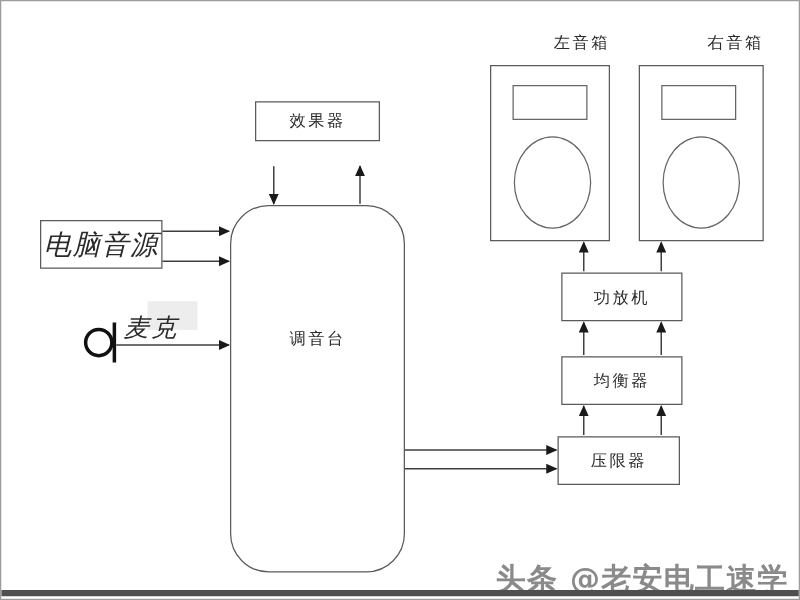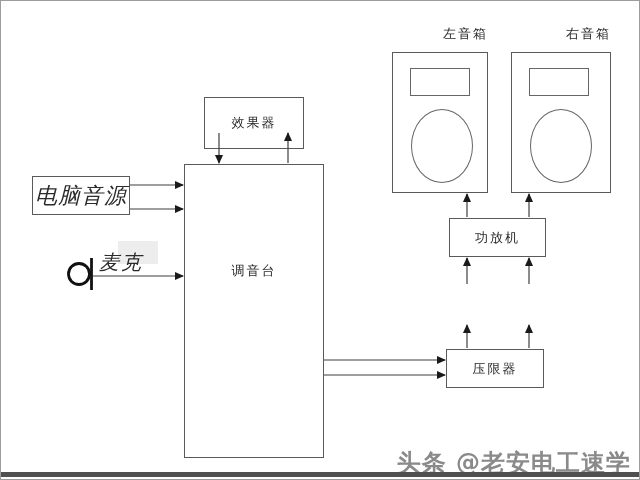--- a/index.html
+++ b/index.html
@@ -50,29 +50,29 @@
   #bottom-bar {
     position:absolute; left:0; top:471px; width:640px; height:5px;
     background:#4f4f4f; z-index:5;
   }
 </style>
 </head>
 <body>
 
 <div id="screen">
 
-  <div class="node" id="effects-box" style="left:203px; top:96px; width:100px; height:52px;">
+  <div class="node" id="effects-box" style="left:203px; top:80px; width:100px; height:32px;">
     <span class="node-label">效果器</span>
   </div>
 
   <div class="node" id="source-box" style="left:31px; top:175px; width:98px; height:39px;text-align:right;">
     <span class="node-label">电脑音源</span>
   </div>
 
-  <div class="node" id="mixer" style="left:183px; top:163px; width:140px; height:294px;">
+  <div class="node" id="mixer" style="left:183px; top:163px; width:140px; height:294px;border-radius:31px;">
     <span class="node-label">调音台</span>
   </div>
 
   <div id="mic-highlight"></div>
   <div id="mic-label">麦克</div>
 
   <div class="speaker-label" style="left:391px; width:96px;">左音箱</div>
   <div class="speaker-label" style="left:510px; width:100px;">右音箱</div>
 
   <div class="node speaker" style="left:391px; top:51px; width:96px; height:141px;">
@@ -81,20 +81,23 @@
   </div>
   <div class="node speaker" style="left:510px; top:51px; width:100px; height:141px;">
     <div class="tweeter"></div>
     <div class="woofer"></div>
   </div>
 
   <div class="node" style="left:448px; top:217px; width:97px; height:39px;justify-content:center;">
     <span class="node-label">功放机</span>
   </div>
 
+  <div class="node" style="left:448px; top:284px; width:97px; height:39px;">
+    <span class="node-label">均衡器</span>
+  </div>
 
   <div class="node" style="left:445px; top:348px; width:98px; height:39px;">
     <span class="node-label">压限器</span>
   </div>
 
   <svg id="wires" width="640" height="480" viewBox="0 0 640 480">
     <defs>
       <marker id="ah" markerWidth="9" markerHeight="8" refX="8" refY="4" orient="auto" markerUnits="userSpaceOnUse">
         <path d="M0,0 L9,4 L0,8 Z" fill="#1a1a1a"></path>
       </marker>

